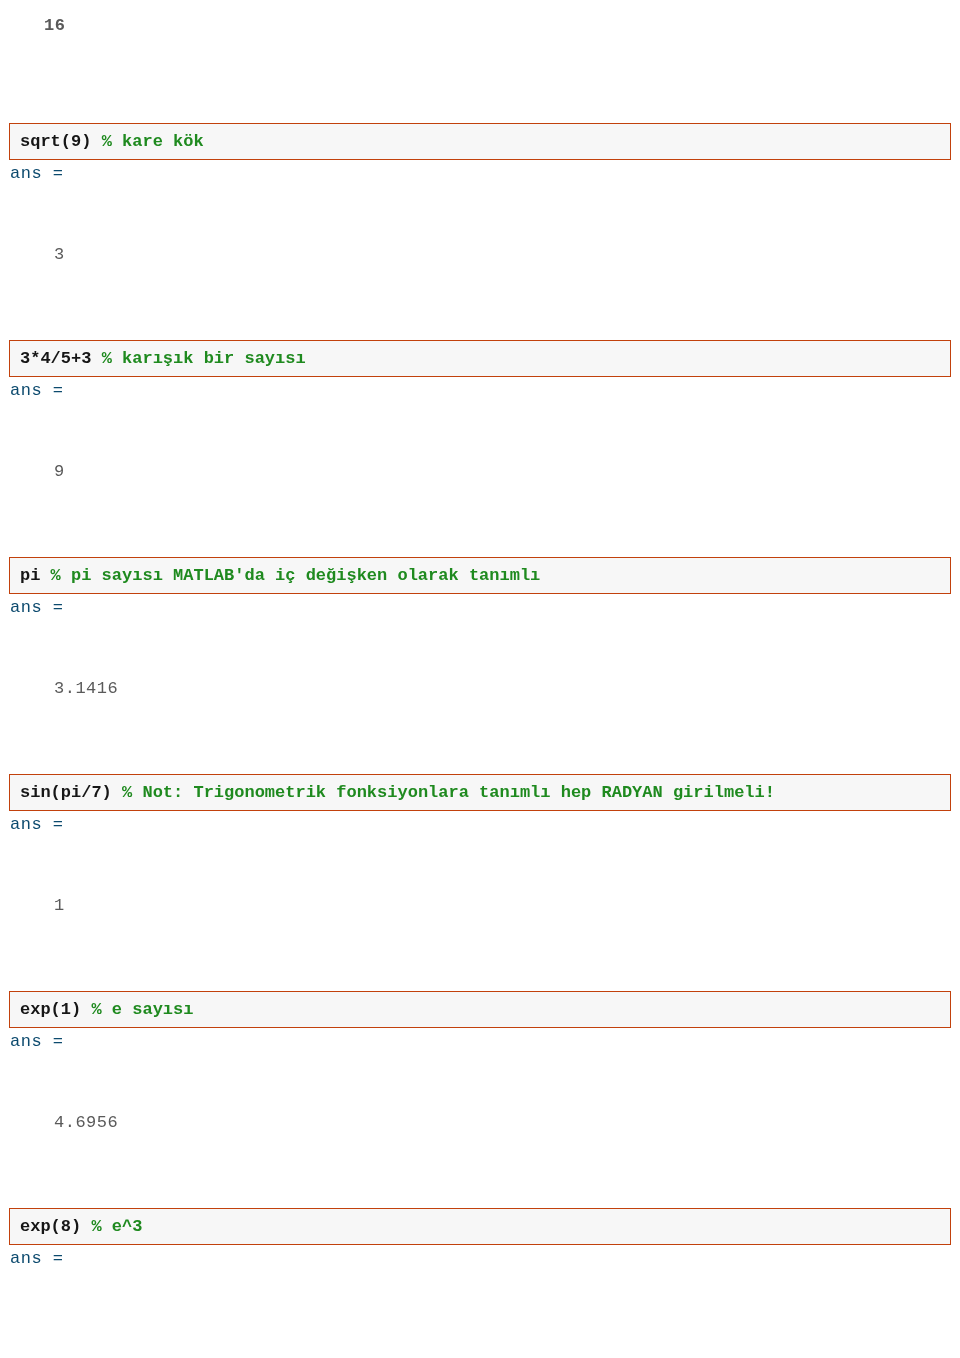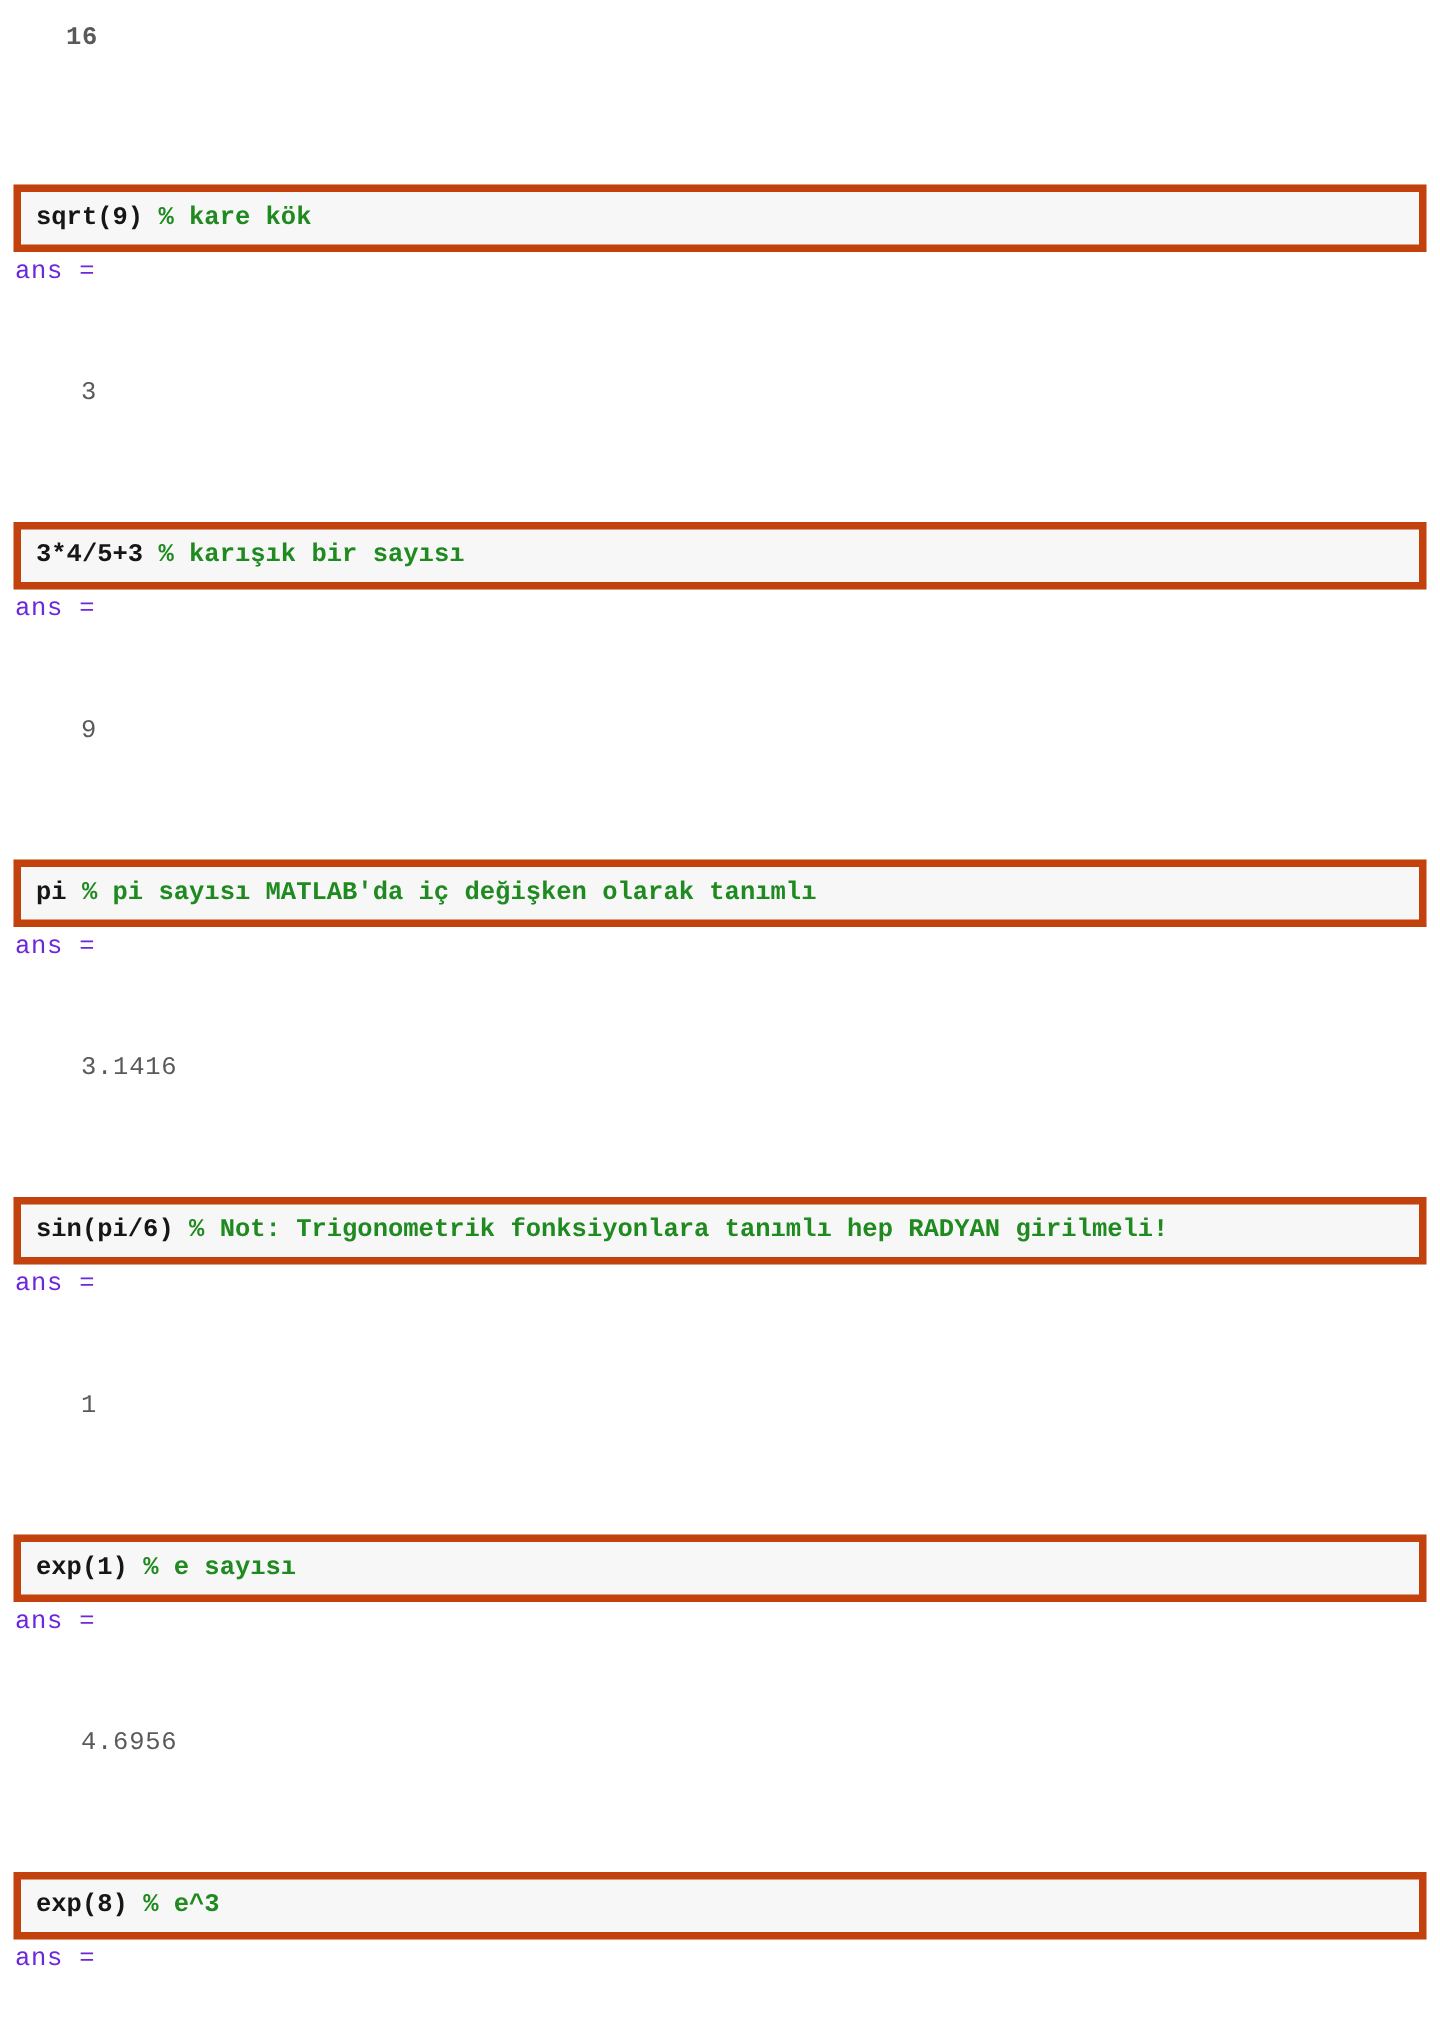--- a/index.html
+++ b/index.html
@@ -11,38 +11,38 @@
     color: #444444;
     width: 960px;
   }
   .output-value-top {
     padding: 16px 0 0 44px;
     color: #5a5a5a;
     font-weight: bold;
     letter-spacing: 0.5px;
   }
   .code-box {
-    border: 5px solid #c2410c;
+    border: 1px solid #c2410c;
     background: #f7f7f7;
     margin: 8px 9px 0 9px;
     padding: 8px 10px;
   }
   .code-cmd {
     font-weight: bold;
     color: #161616;
     letter-spacing: 0;
   }
   .code-comment {
     font-weight: bold;
     color: #1f8a1f;
     letter-spacing: 0;
   }
   .ans-label {
     padding: 4px 0 0 10px;
-    color: #6d28d9;
+    color: #0c4a6e;
     letter-spacing: 0.5px;
   }
   .ans-value {
     padding: 0 0 0 54px;
     color: #5a5a5a;
     letter-spacing: 0.5px;
   }
   .gap-before-value {
     height: 62px;
   }
@@ -81,21 +81,21 @@
 <div class="code-box">
   <span class="code-cmd">pi</span>
   <span class="code-comment">% pi sayısı MATLAB'da iç değişken olarak tanımlı</span>
 </div>
 <div class="ans-label">ans =</div>
 <div class="gap-before-value"></div>
 <div class="ans-value">3.1416</div>
 <div class="gap-after-value"></div>
 
 <div class="code-box">
-  <span class="code-cmd">sin(pi/6)</span>
+  <span class="code-cmd">sin(pi/7)</span>
   <span class="code-comment">% Not: Trigonometrik fonksiyonlara tanımlı hep RADYAN girilmeli!</span>
 </div>
 <div class="ans-label">ans =</div>
 <div class="gap-before-value"></div>
 <div class="ans-value">1</div>
 <div class="gap-after-value"></div>
 
 <div class="code-box">
   <span class="code-cmd">exp(1)</span>
   <span class="code-comment">% e sayısı</span>

